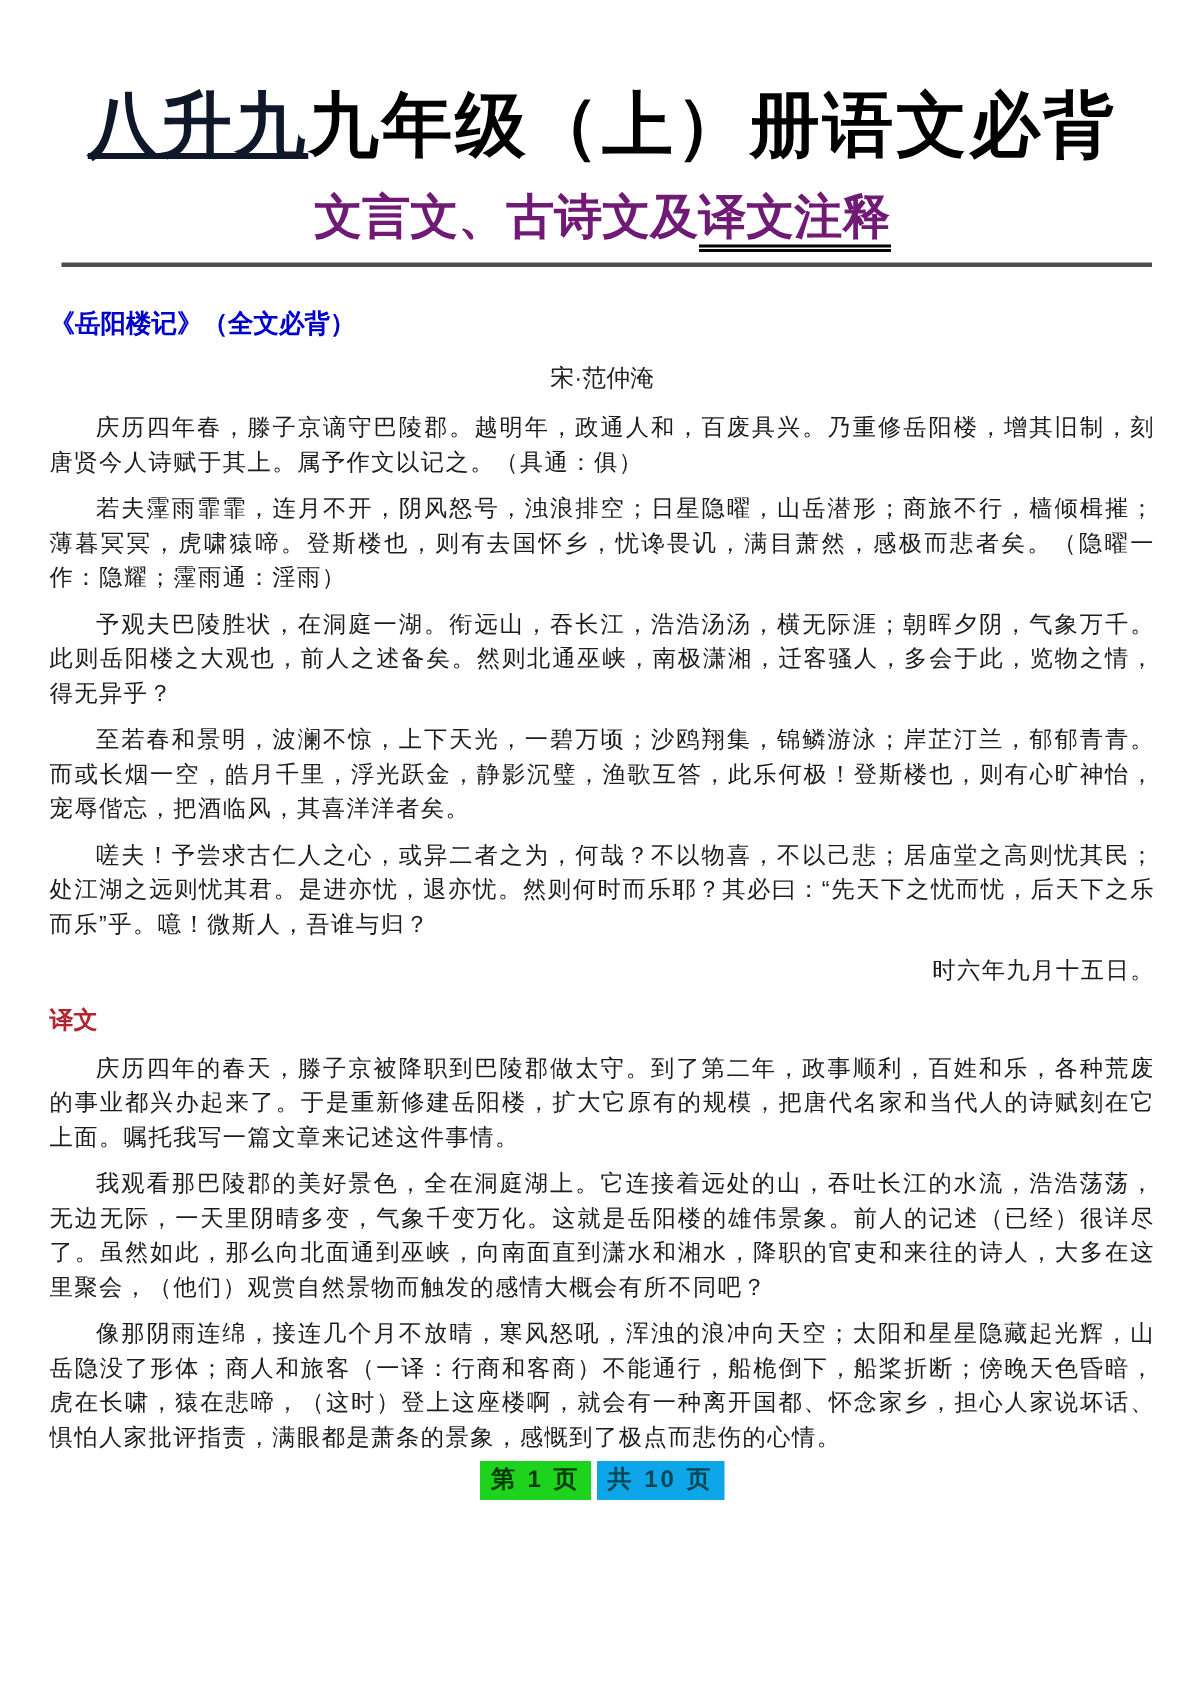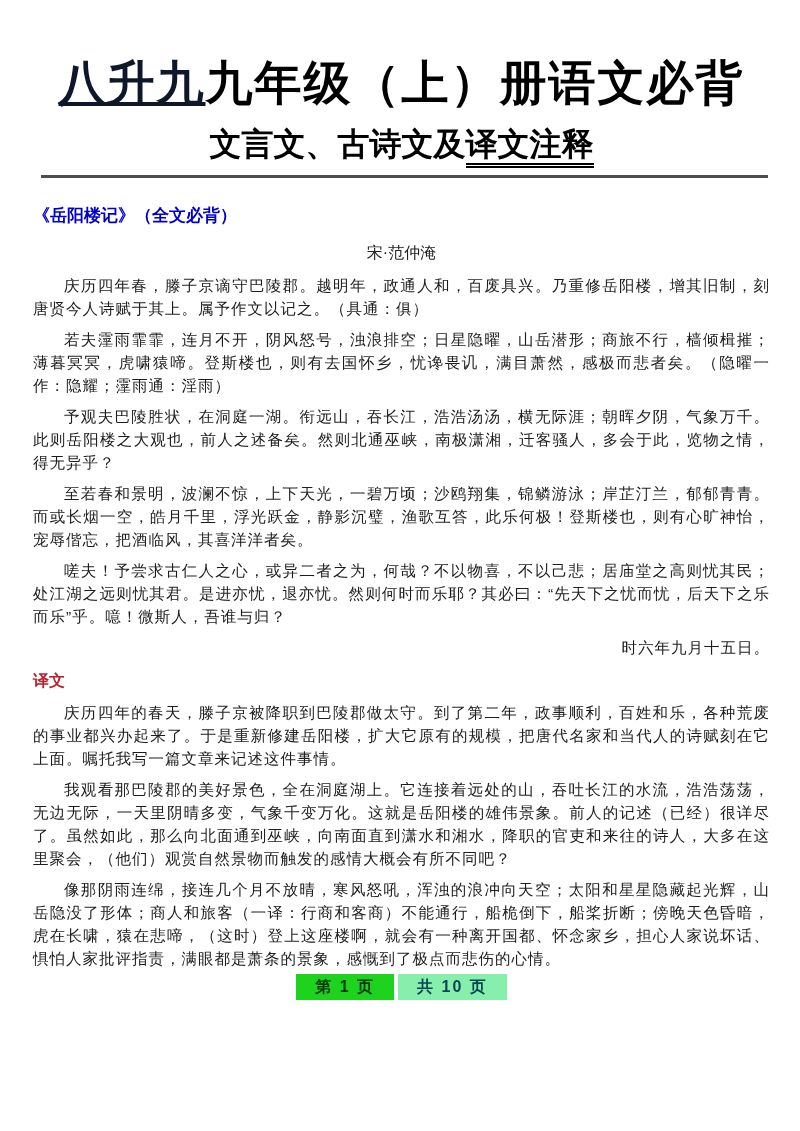--- a/index.html
+++ b/index.html
@@ -30,21 +30,21 @@
     color: #000000;
     white-space: nowrap;
   }
   .main-title .blue { color: #0f172a; text-decoration: underline; }
   .subtitle {
     margin: 6px 0 0 0;
     text-align: center;
     font-size: 32px;
     line-height: 1.32;
     font-weight: 900;
-    color: #000000;
+    color: #701a75;
     white-space: nowrap;
   }
   .dbl-underline {
     border-bottom: 5px double #000000;
     padding-bottom: 1px;
   }
   .rule {
     border: none;
     border-top: 3px solid #4d4d4d;
     margin: 10px 2px 0 8px;
@@ -91,26 +91,26 @@
   .trans-first { margin-top: 10px; }
   .footer {
     margin-top: 4px;
     text-align: center;
     font-size: 16px;
     line-height: 20px;
     font-weight: bold;
   }
   .page-badge {
     display: inline-block;
-    padding: 3px 19px;
+    padding: 3px 7px;
     letter-spacing: 2px;
     text-align: center;
   }
   .page-badge.green { background: #1ed31e; color: #083808; }
-  .page-badge.cyan  { background: #86efac; color: #064652; margin-left: 4px; }
+  .page-badge.cyan  { background: #0ea5e9; color: #064652; margin-left: 4px; }
 </style>
 </head>
 <body>
 
 <div class="page">
 
   <h1 class="main-title"><span class="blue">八升九</span><span>九年级（上）册语文必背</span></h1>
 
   <h2 class="subtitle"><span>文言文、古诗文及</span><span class="dbl-underline">译文注释</span></h2>
 

